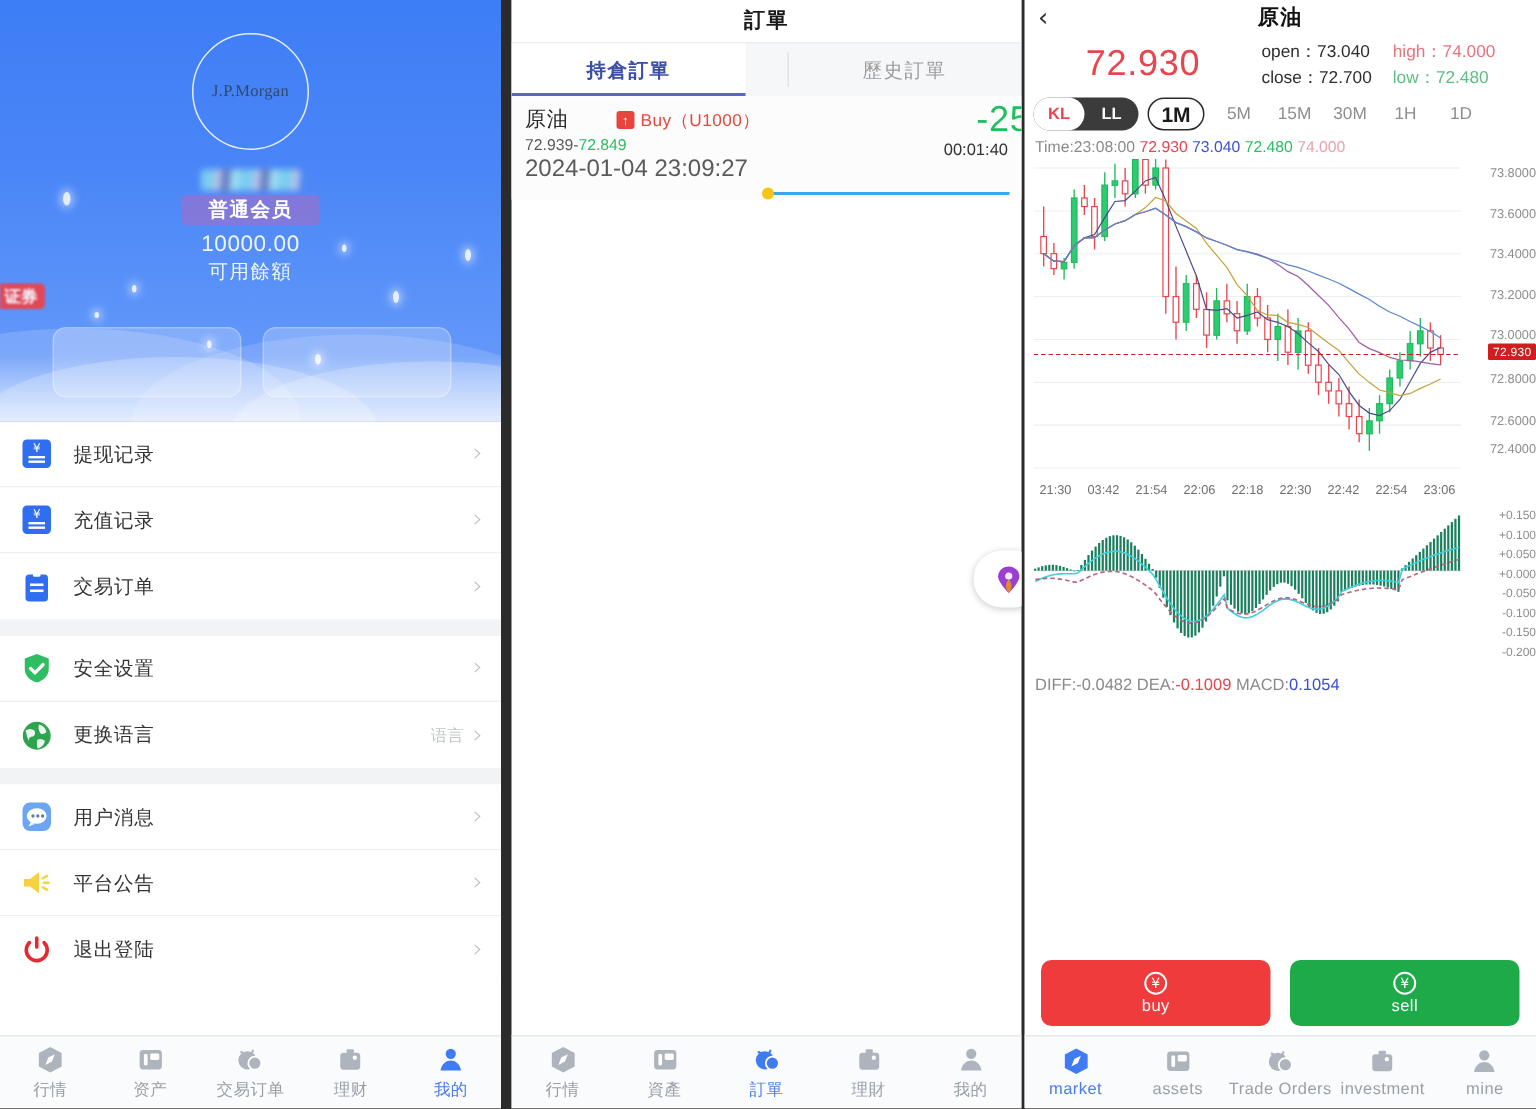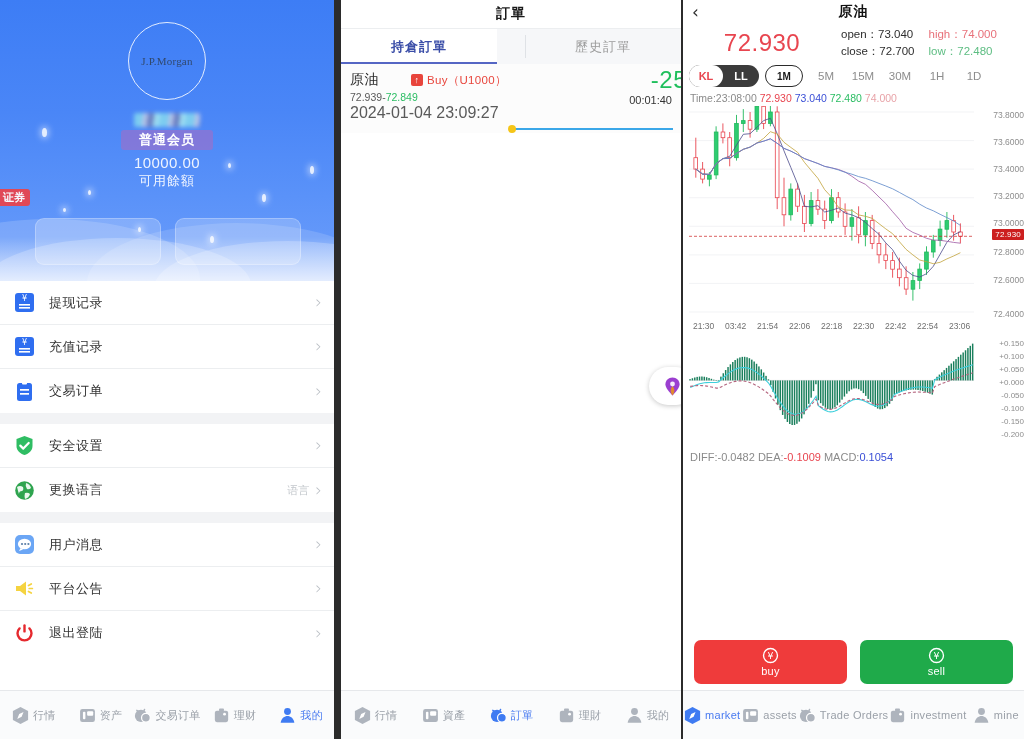--- a/index.html
+++ b/index.html
@@ -97,21 +97,21 @@
   .m-sub { font-size:11px; color:#c3c7cc; margin-right:6px; filter:blur(.4px); }
   .chev { color:#b9bec4; font-size:17px; line-height:1; font-weight:300;
     font-family:"DejaVu Sans",sans-serif; }
 
   .tabbar {
     position:absolute; left:0; right:0; bottom:0; height:49px;
     background:#fafbfc; border-top:1px solid #e6e8eb;
     display:flex; align-items:center;
   }
   .tab {
-    flex:1; display:flex; flex-direction:row; align-items:center;
+    flex:1; display:flex; flex-direction:column; align-items:center;
     justify-content:center; gap:3px; cursor:pointer;
   }
   .tab .ticon { width:19px; height:19px; display:block; }
   .tab .tlabel { font-size:11px; color:#9aa0a8; letter-spacing:.3px; white-space:nowrap; }
   .tab.active .tlabel { color:#4a7bf0; }
 
   
   .ord-head {
     height:28px; display:flex; align-items:center; justify-content:center;
     background:#fff;
@@ -188,21 +188,21 @@
   .tf-kl {
     background:#fff; color:#e8454f; font-size:11px; font-weight:700;
     height:22px; min-width:34px; border-radius:14px; display:flex;
     align-items:center; justify-content:center; cursor:pointer;
   }
   .tf-ll {
     color:#fff; font-size:11px; font-weight:700; min-width:36px;
     display:flex; align-items:center; justify-content:center; cursor:pointer;
   }
   .tf-1m {
-    background:#fff; color:#1a1a1a; font-size:10px; font-weight:700;
+    background:#fff; color:#1a1a1a; font-size:14px; font-weight:700;
     height:22px; min-width:38px; border-radius:14px;
     border:1px solid #2b2b2b;
     display:flex; align-items:center; justify-content:center;
     margin-right:8px; cursor:pointer;
   }
   .tf-item {
     font-size:11.5px; color:#8d8d8d; min-width:30px; text-align:center;
     margin-right:7px; cursor:pointer;
   }
   .ch-infoline { font-size:10.5px; padding:1px 0 2px 7px; white-space:nowrap; }
@@ -664,21 +664,21 @@
         </svg>
       <div class="px-axis">
         <div style="top:4px">73.8000</div>
         <div style="top:31px">73.6000</div>
         <div style="top:58px">73.4000</div>
         <div style="top:85px">73.2000</div>
         <div style="top:112px">73.0000</div>
         <div class="price-tag" style="top:123px">72.930</div>
         <div style="top:141px">72.8000</div>
         <div style="top:169px">72.6000</div>
-        <div style="top:203px">72.4000</div>
+        <div style="top:188px">72.4000</div>
       </div>
     </div>
 
     <div class="time-axis">
       <div style="left:4px">21:30</div>
       <div style="left:36px">03:42</div>
       <div style="left:68px">21:54</div>
       <div style="left:100px">22:06</div>
       <div style="left:132px">22:18</div>
       <div style="left:164px">22:30</div>

